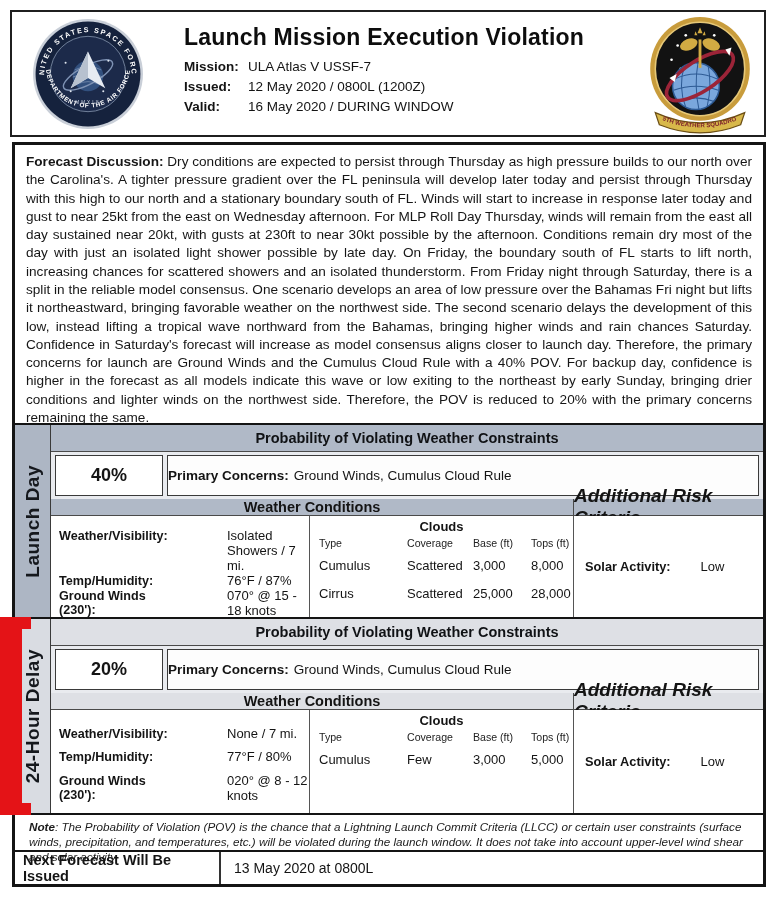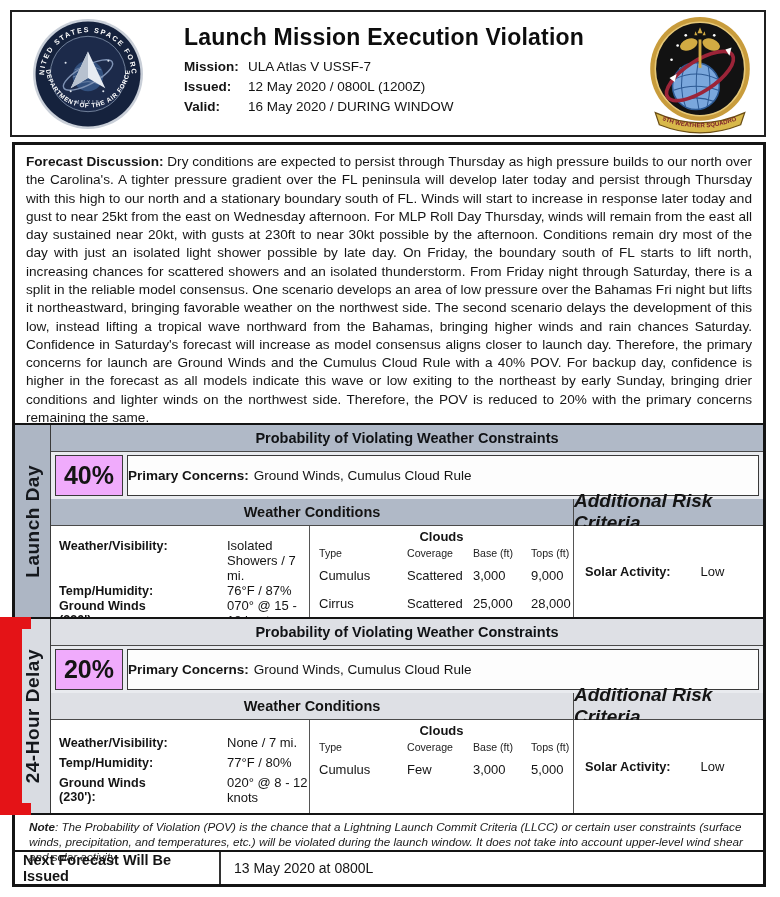--- a/index.html
+++ b/index.html
@@ -33,27 +33,27 @@
   .vtext { writing-mode:vertical-rl; transform:rotate(180deg); font-weight:bold; font-size:19px;
     letter-spacing:0.5px; color:#15181d; white-space:nowrap; }
   .sec-body { flex:1; display:flex; flex-direction:column; min-width:0; }
 
   .pov-header { height:27px; display:flex; align-items:center; justify-content:center;
     font-weight:bold; font-size:14.5px; border-bottom:1.5px solid #4a4a4a; color:#101215; }
   .launch .pov-header, .launch .wc-title, .launch .arc-title { background:#b0b9c7; }
   .delay  .pov-header, .delay  .wc-title, .delay  .arc-title { background:#dee0e5; }
 
   .pov-row { height:47px; background:#e9ebef; display:flex; padding:3px 4px; gap:4px; }
-  .pov-val { width:68px; background:#f0abfc; border:1.5px solid #3a3a3a; display:flex;
-    align-items:center; justify-content:center; font-size:25px; font-weight:bold; }
+  .pov-val { width:108px; background:#ffffff; border:1.5px solid #3a3a3a; display:flex;
+    align-items:center; justify-content:center; font-size:18px; font-weight:bold; }
   .concerns { flex:1; background:#fdfdfd; border:1.5px solid #3a3a3a; display:flex;
     align-items:center; font-size:13.5px; }
   .concerns b { margin-right:5px; }
 
-  .wc-row { height:27px; display:flex; border-bottom:1.5px solid #4a4a4a; }
+  .wc-row { height:17px; display:flex; border-bottom:1.5px solid #4a4a4a; }
   .wc-title { width:523px; display:flex; align-items:center; justify-content:center;
     font-weight:bold; font-size:14.5px; border-right:1.5px solid #4a4a4a; }
   .arc-title { flex:1; display:flex; align-items:center; justify-content:center;
     font-weight:bold; font-size:19px;font-style:italic; }
 
   .details { flex:1; display:flex; background:#fff; min-height:0; }
   .dt-left { width:259px; border-right:1.2px solid #555; display:flex; flex-direction:column;
     justify-content:space-around; padding:12px 0 6px 8px; }
   .dt-row { display:flex; align-items:baseline; }
   .dt-label { width:124px; flex:none; font-weight:bold; font-size:12.6px; }
@@ -199,21 +199,21 @@
             <div class="clouds-grid head">
               <span>Type</span>
               <span>Coverage</span>
               <span>Base (ft)</span>
               <span>Tops (ft)</span>
             </div>
             <div class="clouds-grid crow">
               <span>Cumulus</span>
               <span>Scattered</span>
               <span>3,000</span>
-              <span>9,000</span>
+              <span>8,000</span>
             </div>
             <div class="clouds-grid crow">
               <span>Cirrus</span>
               <span>Scattered</span>
               <span>25,000</span>
               <span>28,000</span>
             </div>
           </div>
           <div class="solar">
             <b>Solar Activity:</b>

